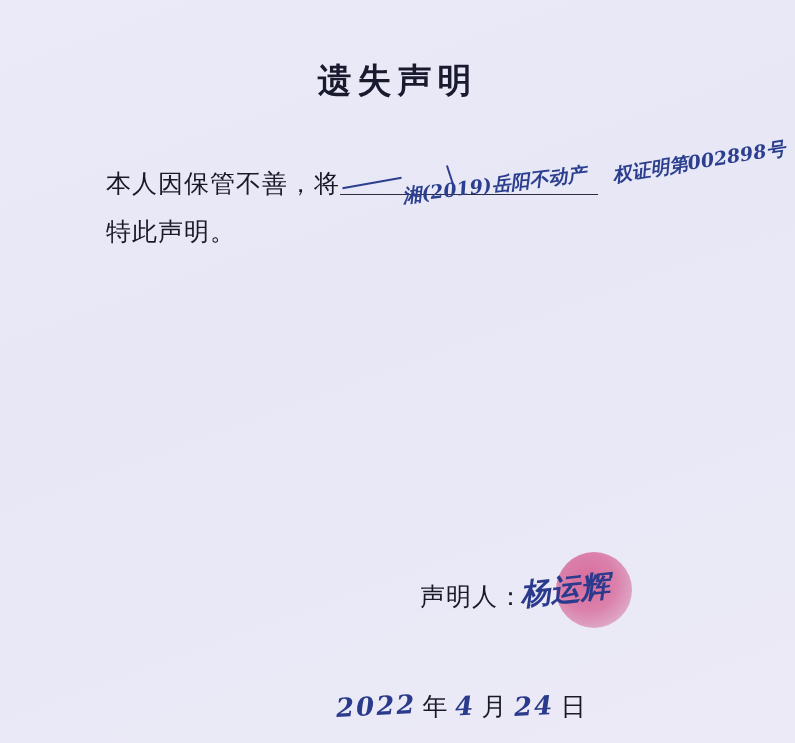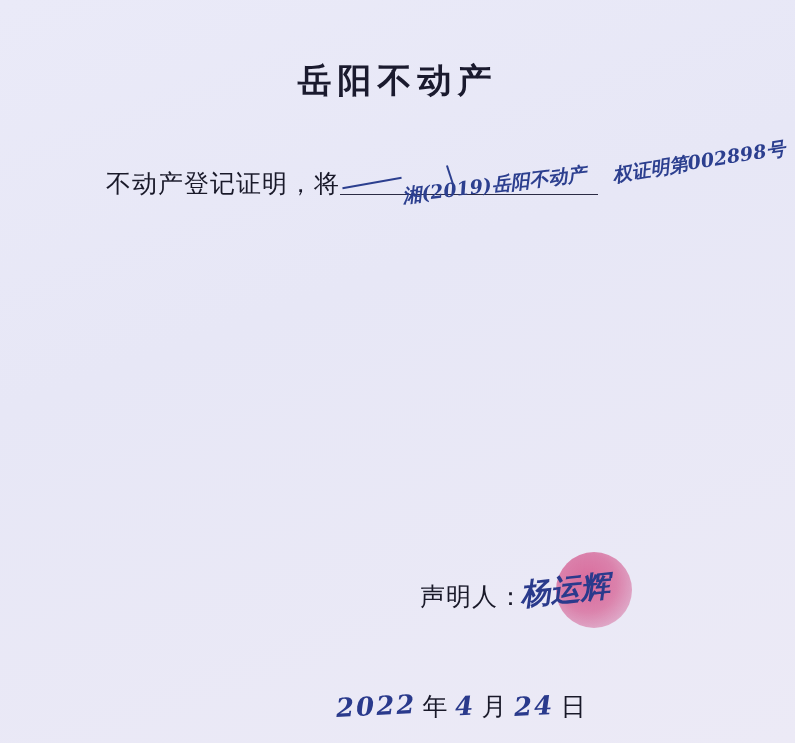--- a/index.html
+++ b/index.html
@@ -149,26 +149,27 @@
     display: inline-block;
     transform: rotate(-3deg);
     margin: 0 6px;
   }
 </style>
 </head>
 <body>
 
 <div class="page">
 
-  <div class="title">岳阳不动产</div>
+  <div class="title">遗失声明</div>
 
   <div class="body-text">
     <div class="para">
-      <span>不动产登记证明，将</span><span class="blank-line"><span class="strike"></span><span class="strike2"></span><span class="hand hand-cert">湘(2019)岳阳不动产</span><span class="hand hand-cert2">权证明第002898号</span></span>
+      <span>本人因保管不善，将</span><span class="blank-line"><span class="strike"></span><span class="strike2"></span><span class="hand hand-cert">湘(2019)岳阳不动产</span><span class="hand hand-cert2">权证明第002898号</span></span>
     </div>
+    <div class="para">特此声明。</div>
   </div>
 
   <div class="declare-row">声明人：</div>
 
   <div class="signature">
     <span class="stamp"></span>
     <span class="sig-ink">杨运辉</span>
   </div>
 
   <div class="date-row">

